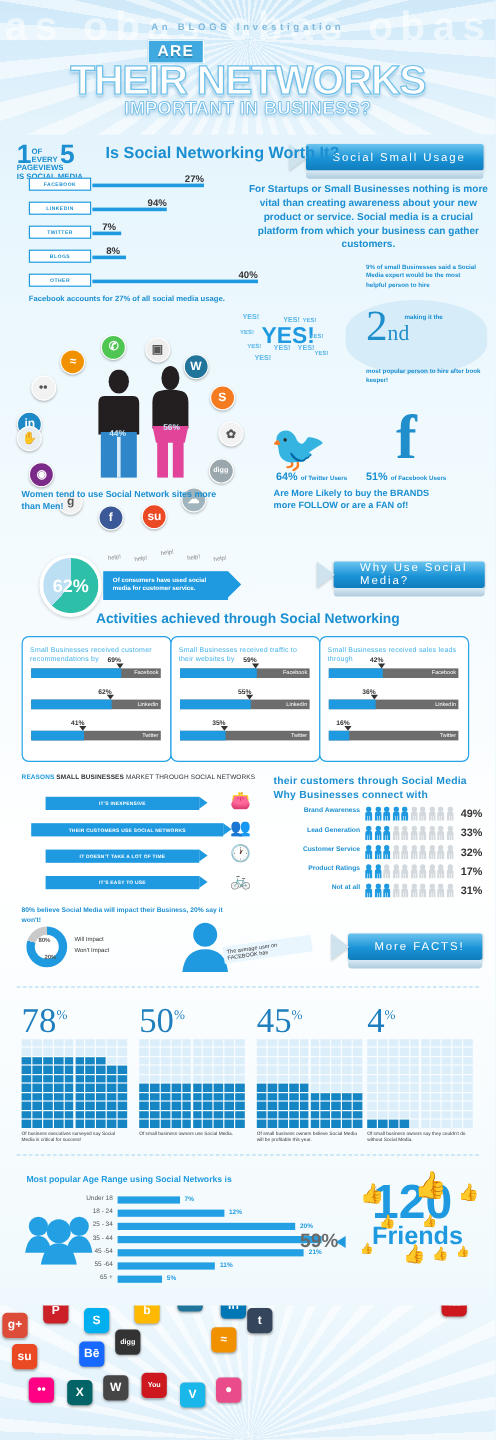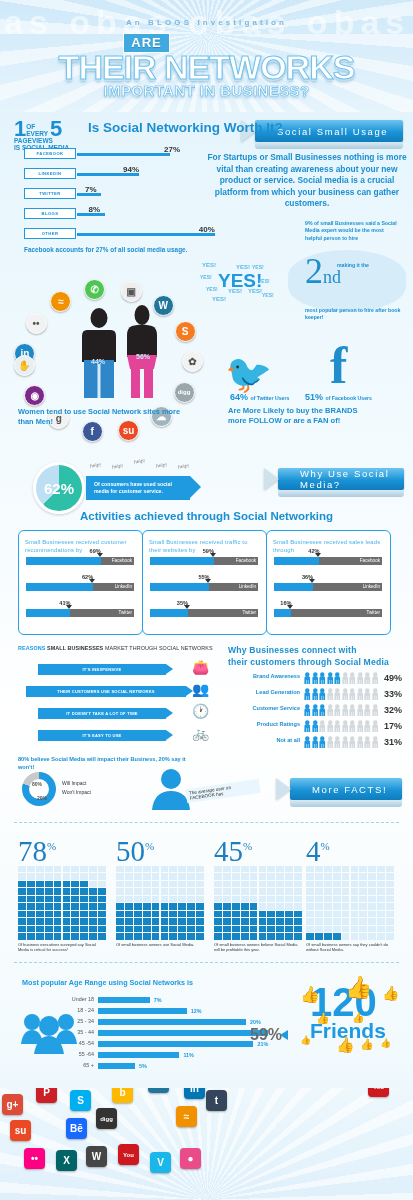--- a/index.html
+++ b/index.html
@@ -178,21 +178,21 @@
     <div class="sm">PAGEVIEWS</div>
     <div class="sm">IS SOCIAL MEDIA</div>
   </div>
 
   <div class="q1">Is Social Networking Worth It?</div>
 
   <div id="topbars">
       <div class="barrow" style="top: 148px; width: 210px;">
         <div class="barlbl">FACEBOOK</div>
         <div class="barline" style="width:93px"></div>
-        <div class="barval" style="left:140px">27%</div>
+        <div class="barval" style="left:130px">27%</div>
       </div>
       <div class="barrow" style="top: 168px; width: 210px;">
         <div class="barlbl">LINKEDIN</div>
         <div class="barline" style="width:62px"></div>
         <div class="barval" style="left:99px">94%</div>
       </div>
       <div class="barrow" style="top: 188px; width: 210px;">
         <div class="barlbl">TWITTER</div>
         <div class="barline" style="width:24.11111111111111px"></div>
         <div class="barval" style="left:61.111111111111114px">7%</div>
@@ -379,22 +379,22 @@
       <div style="position: absolute; left: 192px; top: 659px; font-size: 14px; color: rgb(31, 154, 224);">👛</div>
       <div class="rbtn" style="left: 26px; top: 686px; width: 160px;">THEIR CUSTOMERS USE SOCIAL NETWORKS</div>
       <div style="position: absolute; left: 192px; top: 681px; font-size: 14px; color: rgb(31, 154, 224);">👥</div>
       <div class="rbtn" style="left: 38px; top: 708px; width: 128px;">IT DOESN'T TAKE A LOT OF TIME</div>
       <div style="position: absolute; left: 192px; top: 703px; font-size: 14px; color: rgb(31, 154, 224);">🕐</div>
       <div class="rbtn" style="left: 38px; top: 730px; width: 128px;">IT'S EASY TO USE</div>
       <div style="position: absolute; left: 192px; top: 725px; font-size: 14px; color: rgb(31, 154, 224);">🚲</div>
     </div>
 
   <div class="whyHd" style="left:228px; top:644px; width:180px;">
+    <div>their customers through Social Media</div>
     <div>Why Businesses connect with</div>
-    <div>their customers through Social Media</div>
   </div>
   <div id="whyrows">
       <div class="wrow" style="left: 228px; top: 672px; width: 180px;">
         <div class="wlbl" style="right:108px">Brand Awareness</div>
         <div class="pgroup" style="left:76px;top:0">
           <svg width="6.5" height="12" viewBox="0 0 7 13">
             <circle cx="3.5" cy="2.6" r="2.4" fill="#1f9ae0"></circle>
             <path d="M0.4 13 V7 q0-2.6 3.1-2.6 q3.1 0 3.1 2.6 V13 h-1.9 V8.6 h-.5 V13 h-1.4 V8.6 h-.5 V13z" fill="#1f9ae0"></path>
           </svg>
           <svg width="6.5" height="12" viewBox="0 0 7 13">

